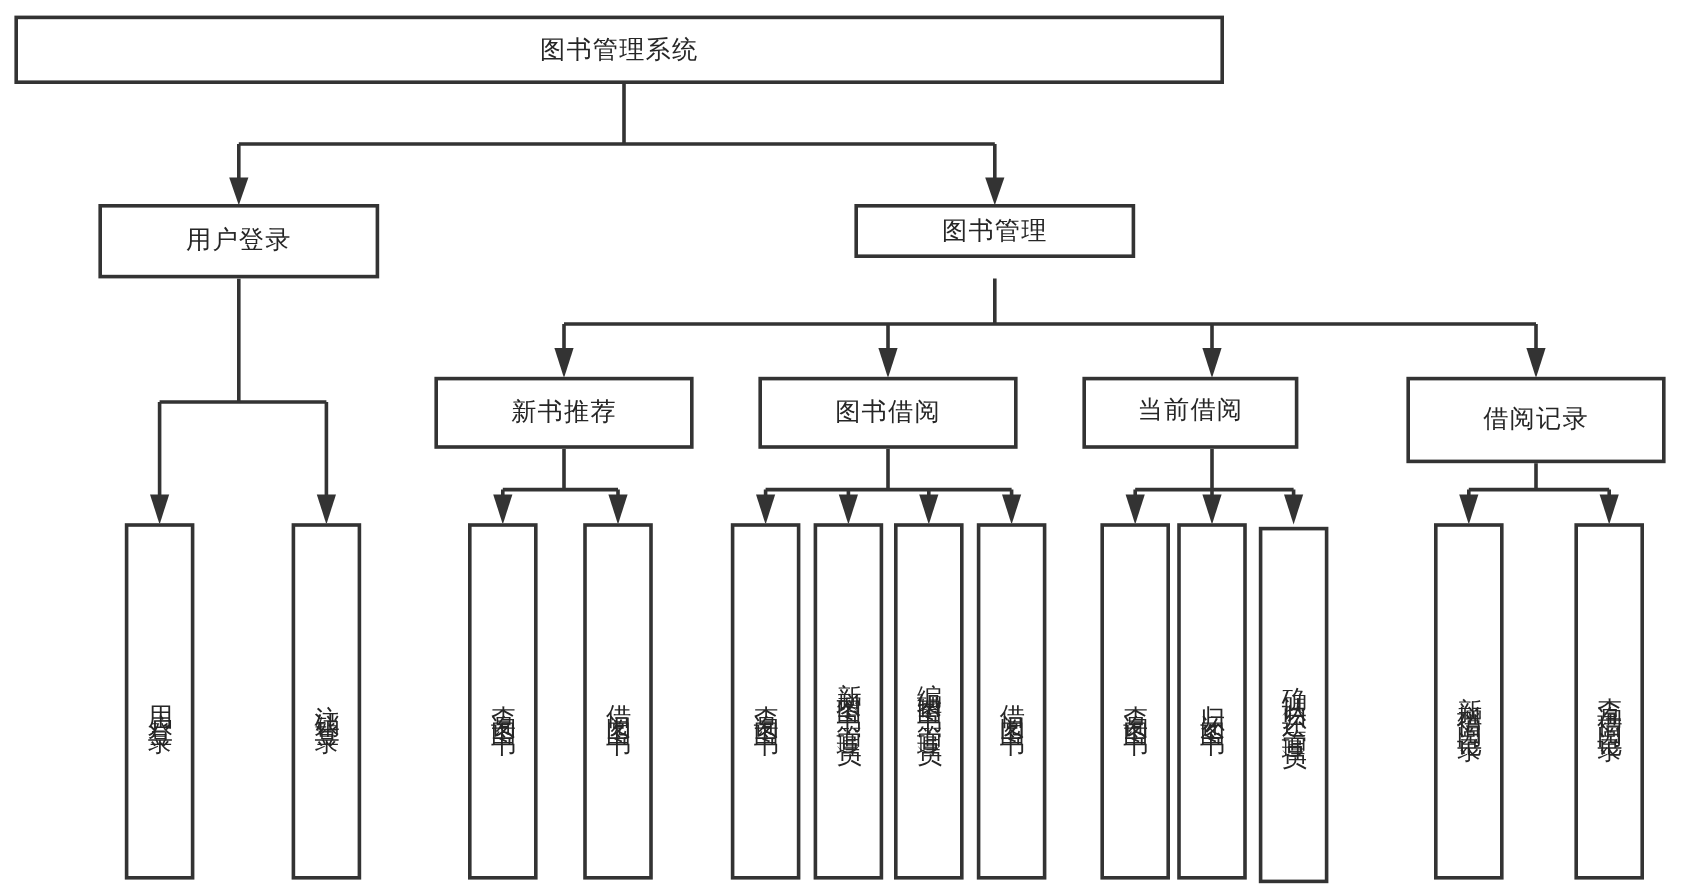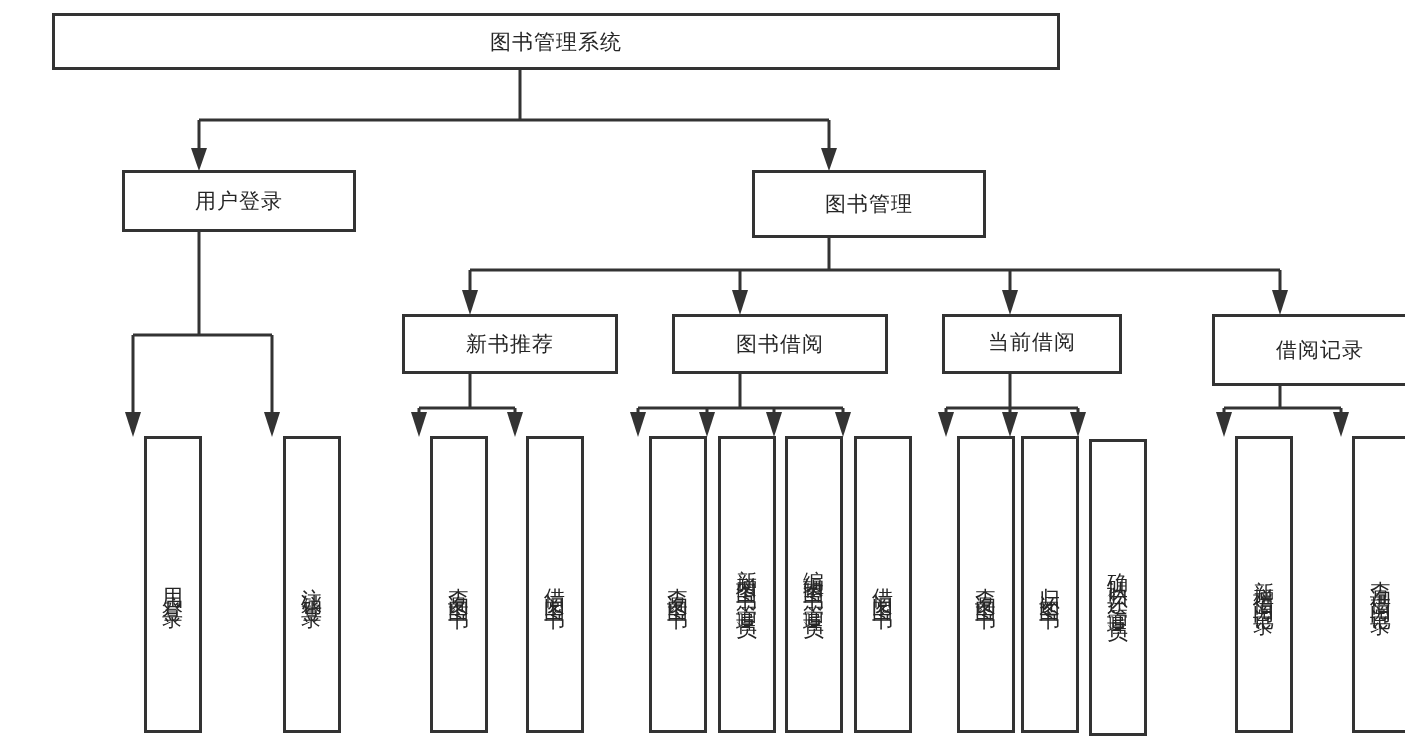--- a/index.html
+++ b/index.html
@@ -35,21 +35,20 @@
     border: 3px solid #333333;
     color: #262626;
     display: flex;
     align-items: center;
     justify-content: center;
     z-index: 1;
     font-size: 21px;
     letter-spacing: 1px;
     text-align: center;
     line-height: 1.2;
-    margin-left: 40px;
   }
 
   .box.v {
     writing-mode: vertical-rl;
     letter-spacing: 7px;
     font-size: 21px;
     padding: 6px 0;
   }
 
   .watermark {
@@ -107,21 +106,21 @@
     <g>
       <path d="M1280 374 V408 M1224 408 H1341 M1224 408 V414 M1341 408 V414"></path>
       <polygon points="1216,412 1232,412 1224,437"></polygon>
       <polygon points="1333,412 1349,412 1341,437"></polygon>
     </g>
   </svg>
 
   <div class="box h" style="left:12px; top:13px; width:1008px; height:57px;">图书管理系统</div>
 
   <div class="box h" style="left:82px; top:170px; width:234px; height:62px;">用户登录</div>
-  <div class="box h" style="left:712px; top:170px; width:234px; height:68px;">图书管理</div>
+  <div class="box h" style="left:712px; top:170px; width:234px; height:45px;">图书管理</div>
 
   <div class="box h" style="left:362px; top:314px; width:216px; height:60px;">新书推荐</div>
   <div class="box h" style="left:632px; top:314px; width:216px; height:60px;">图书借阅</div>
   <div class="box h" style="left:902px; top:314px; width:180px; height:60px;font-family:Liberation Mono, monospace;">当前借阅</div>
   <div class="box h" style="left:1172px; top:314px; width:216px; height:72px;">借阅记录</div>
 
   <div class="box v" style="left:104px; top:436px; width:58px; height:297px;">用户登录</div>
   <div class="box v" style="left:243px; top:436px; width:58px; height:297px;">注销登录</div>
 
   <div class="box v" style="left:390px; top:436px; width:58px; height:297px;">查询图书</div>

